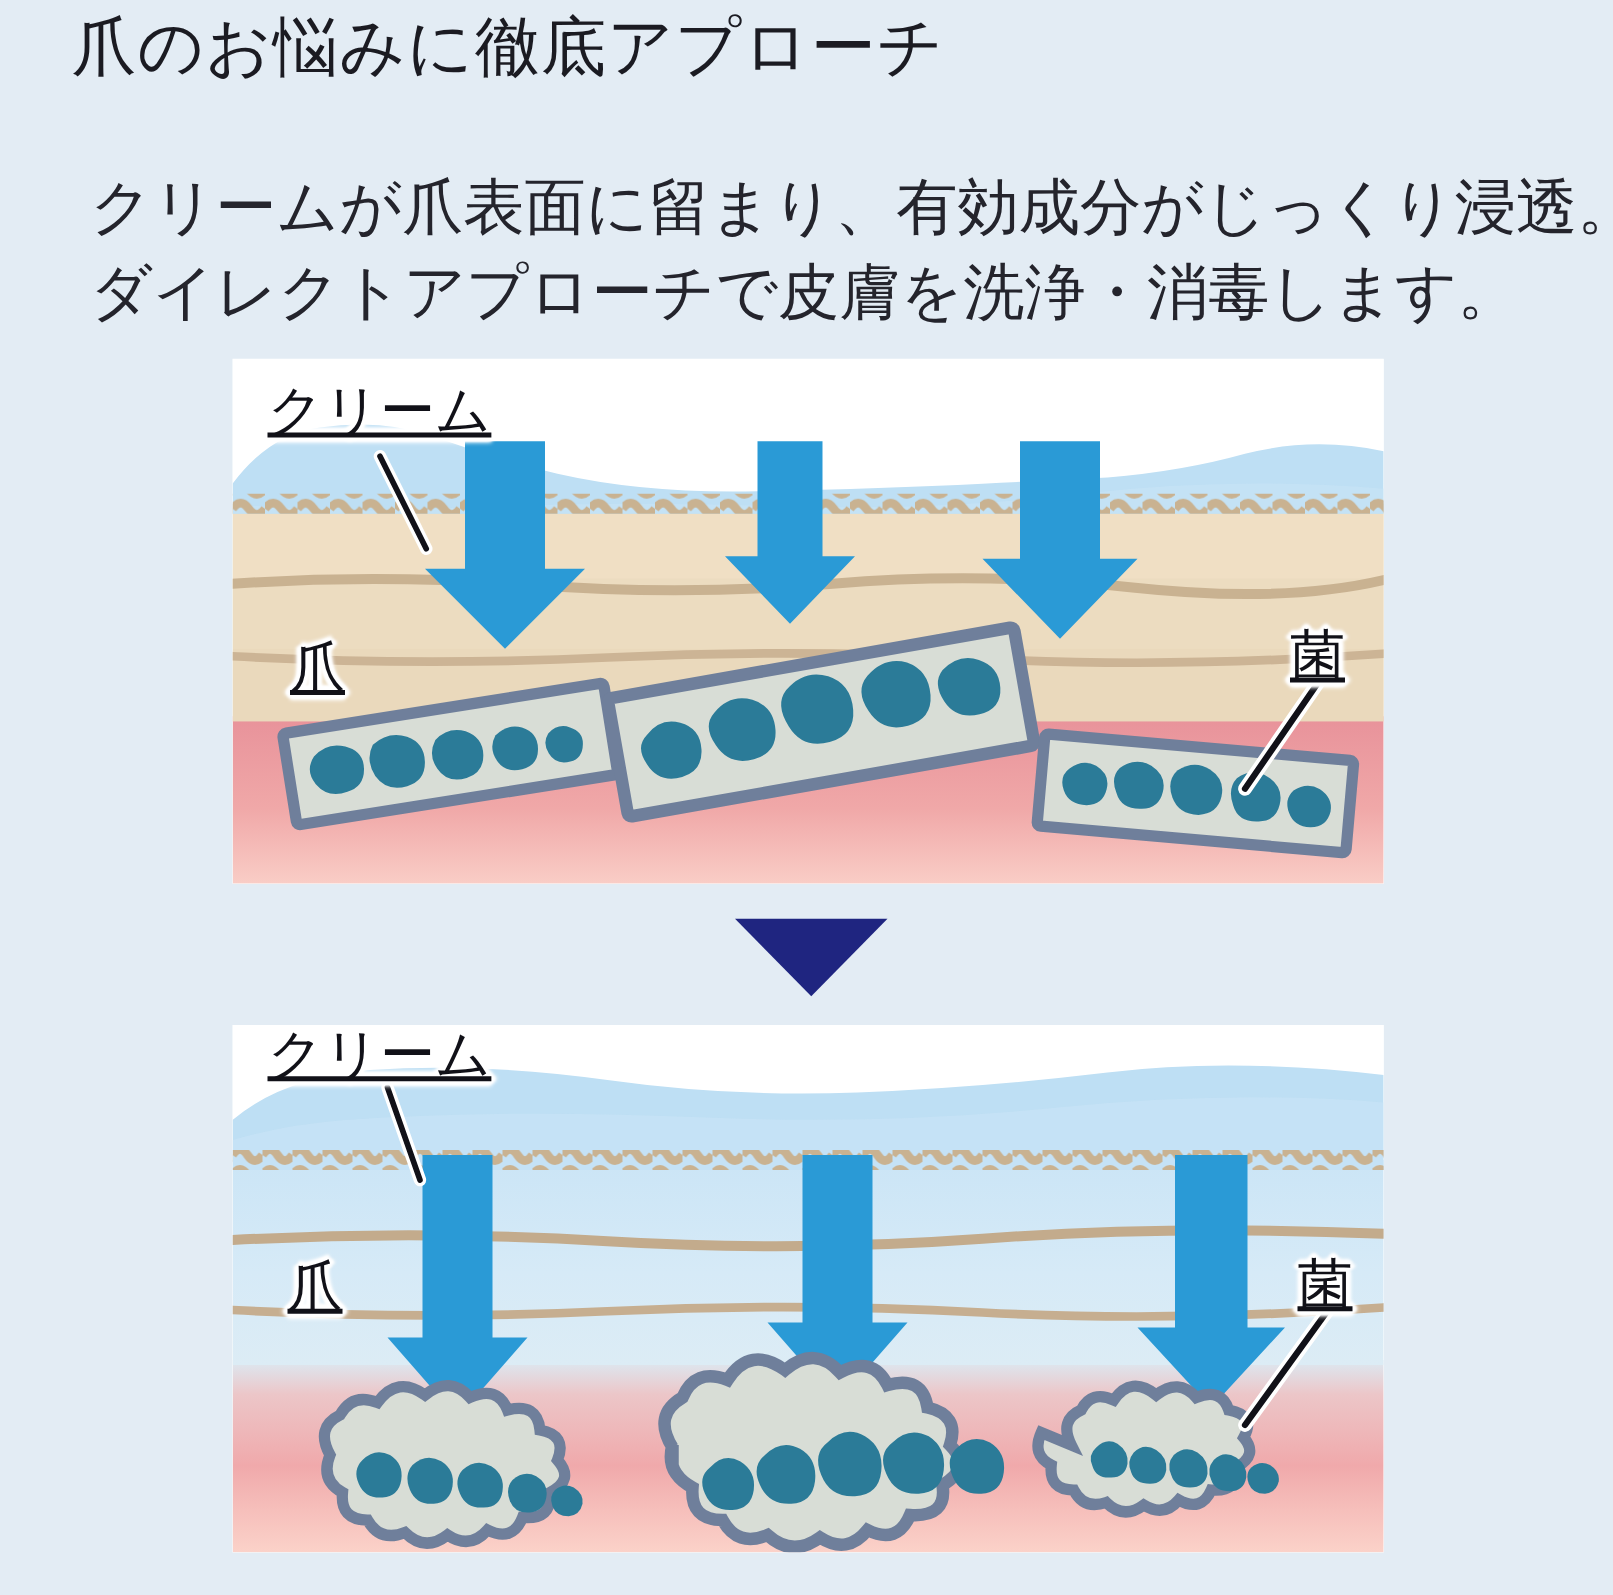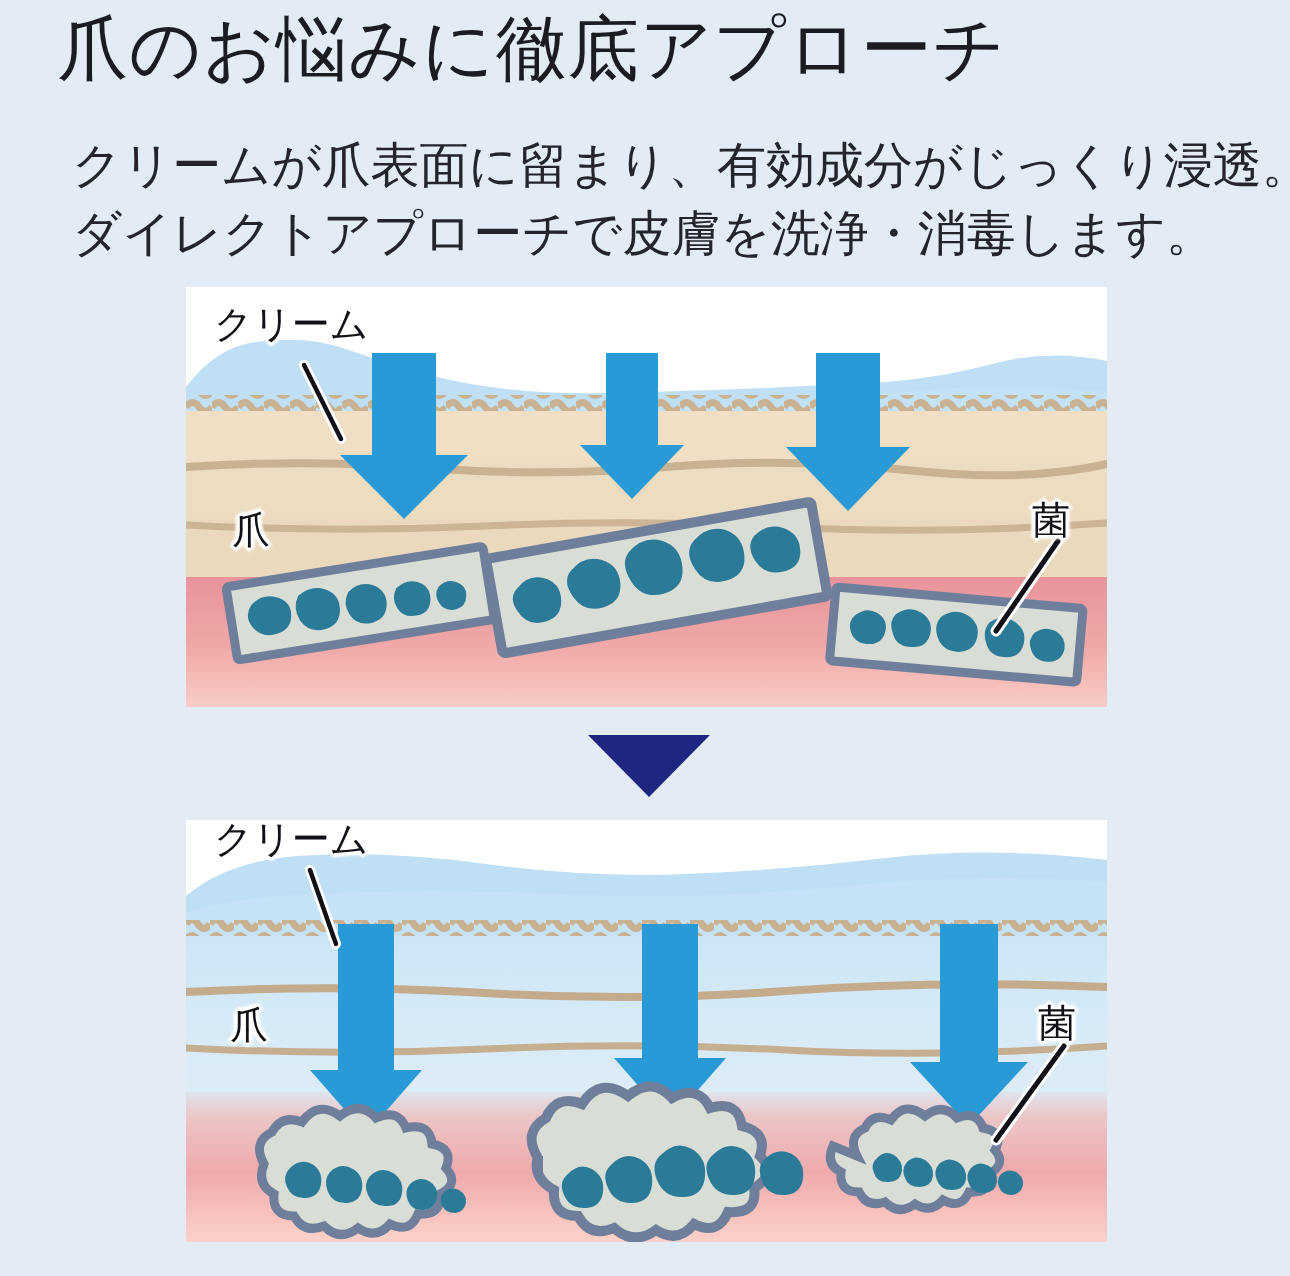--- a/index.html
+++ b/index.html
@@ -8,21 +8,21 @@
     background:#e3ecf4;
     font-family:"Liberation Serif","DejaVu Serif",serif;
     overflow:hidden;
     position:relative;
   }
   .wrap{position:relative;width:1290px;height:1276px;}
 
   
   .heading{
     position:absolute;left:57px;top:10px;
-    font-size:71px;line-height:1.12;
+    font-size:52px;line-height:1.12;
     color:#1b1b22;
     letter-spacing:1px;
     white-space:nowrap;
     font-family:"Liberation Serif","DejaVu Serif",serif;
   }
   .subtitle{
     position:absolute;left:72px;top:132px;
     font-size:49px;line-height:1.38;
     color:#24242c;
     letter-spacing:0px;
@@ -47,31 +47,32 @@
     left:588px;top:735px;
     width:0;height:0;
     border-left:61px solid transparent;
     border-right:61px solid transparent;
     border-top:62px solid #1f2580;
   }
 
   
   .lbl{
     position:absolute;
-    font-size:38px;
+    font-size:44px;
     color:#111118;
     font-family:"Liberation Sans","DejaVu Sans",sans-serif;
     font-weight:400;
     text-shadow:
       3px 0 2px #fff, -3px 0 2px #fff, 0 3px 2px #fff, 0 -3px 2px #fff,
       2px 2px 2px #fff, -2px 2px 2px #fff, 2px -2px 2px #fff, -2px -2px 2px #fff,
       4px 0 3px #fff, -4px 0 3px #fff, 0 4px 3px #fff, 0 -4px 3px #fff;
     white-space:nowrap;
     z-index:40;
     pointer-events:none;
+    text-decoration:underline;
   }
   svg{display:block;}
 </style>
 </head>
 <body>
 
 <div class="wrap">
 
   <div class="heading">爪のお悩みに徹底アプローチ</div>
   <div class="subtitle">

